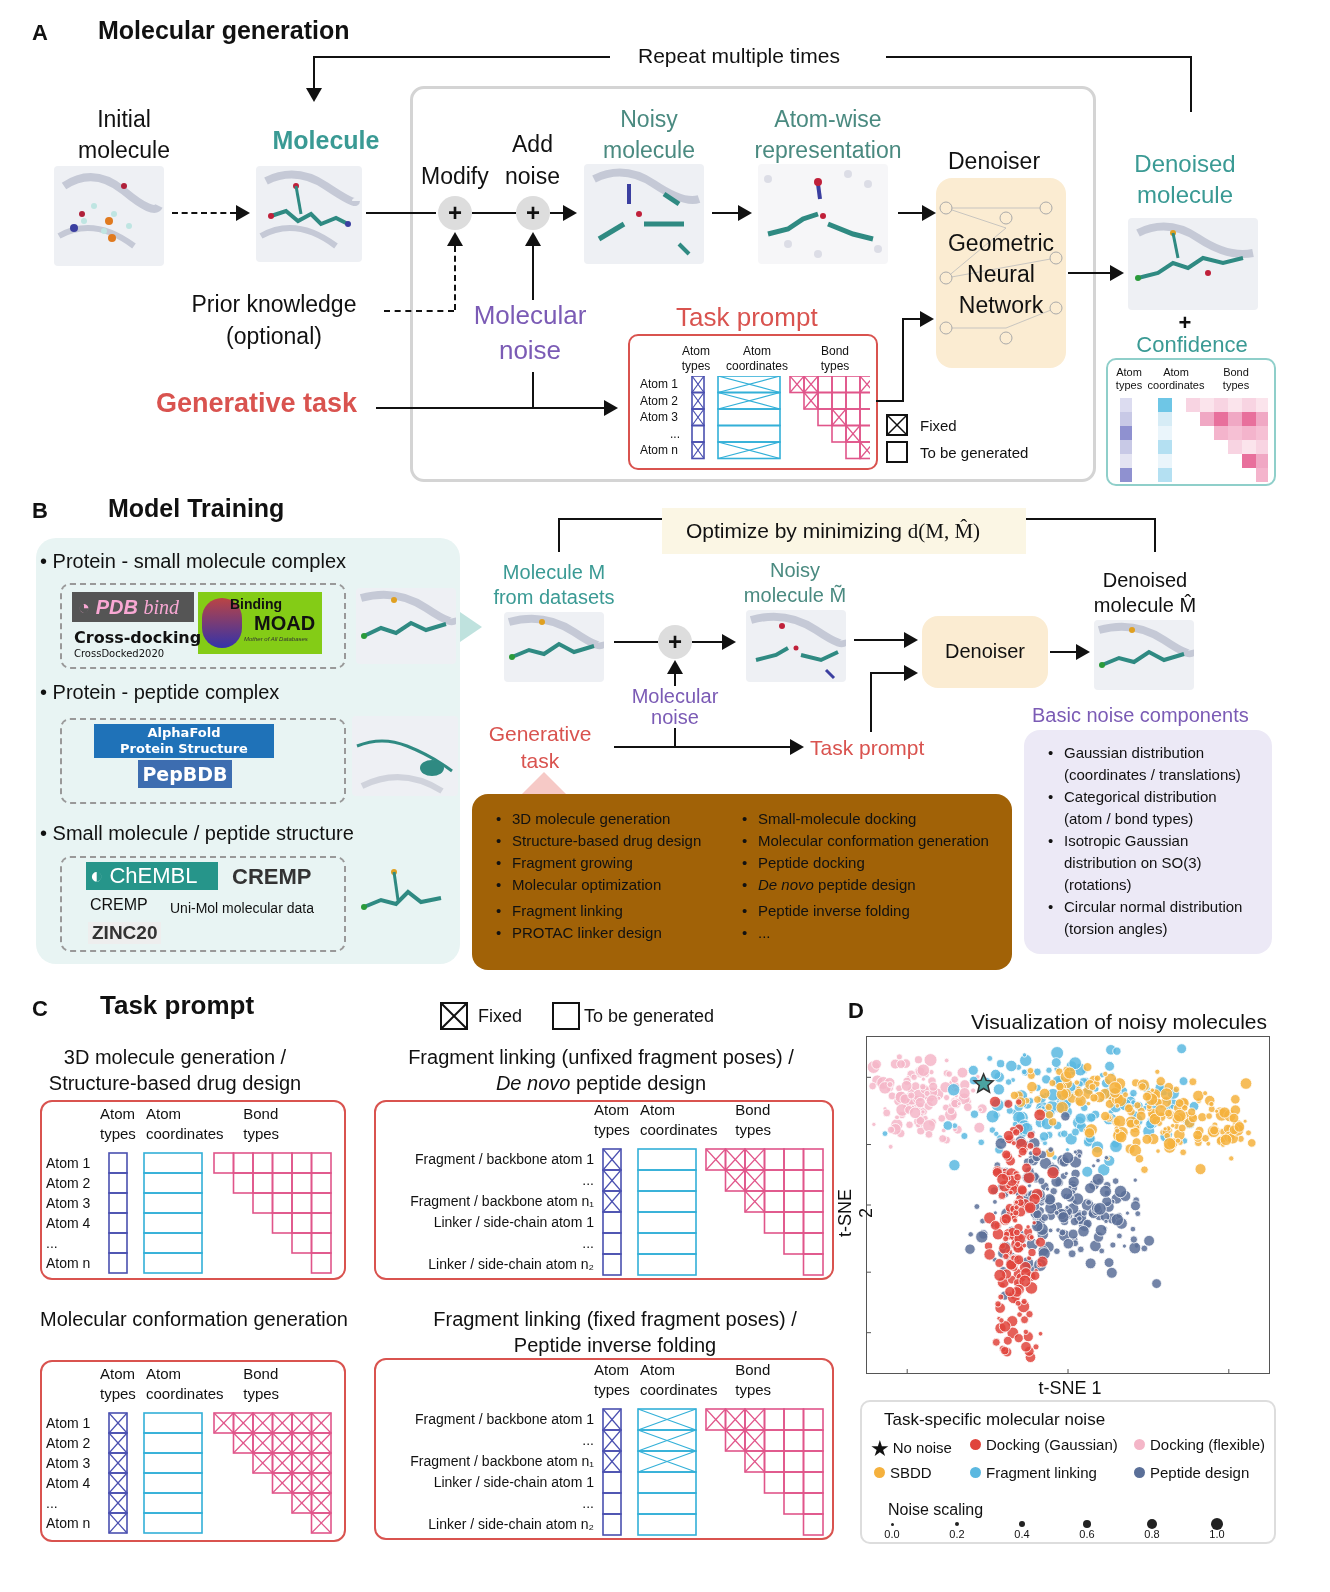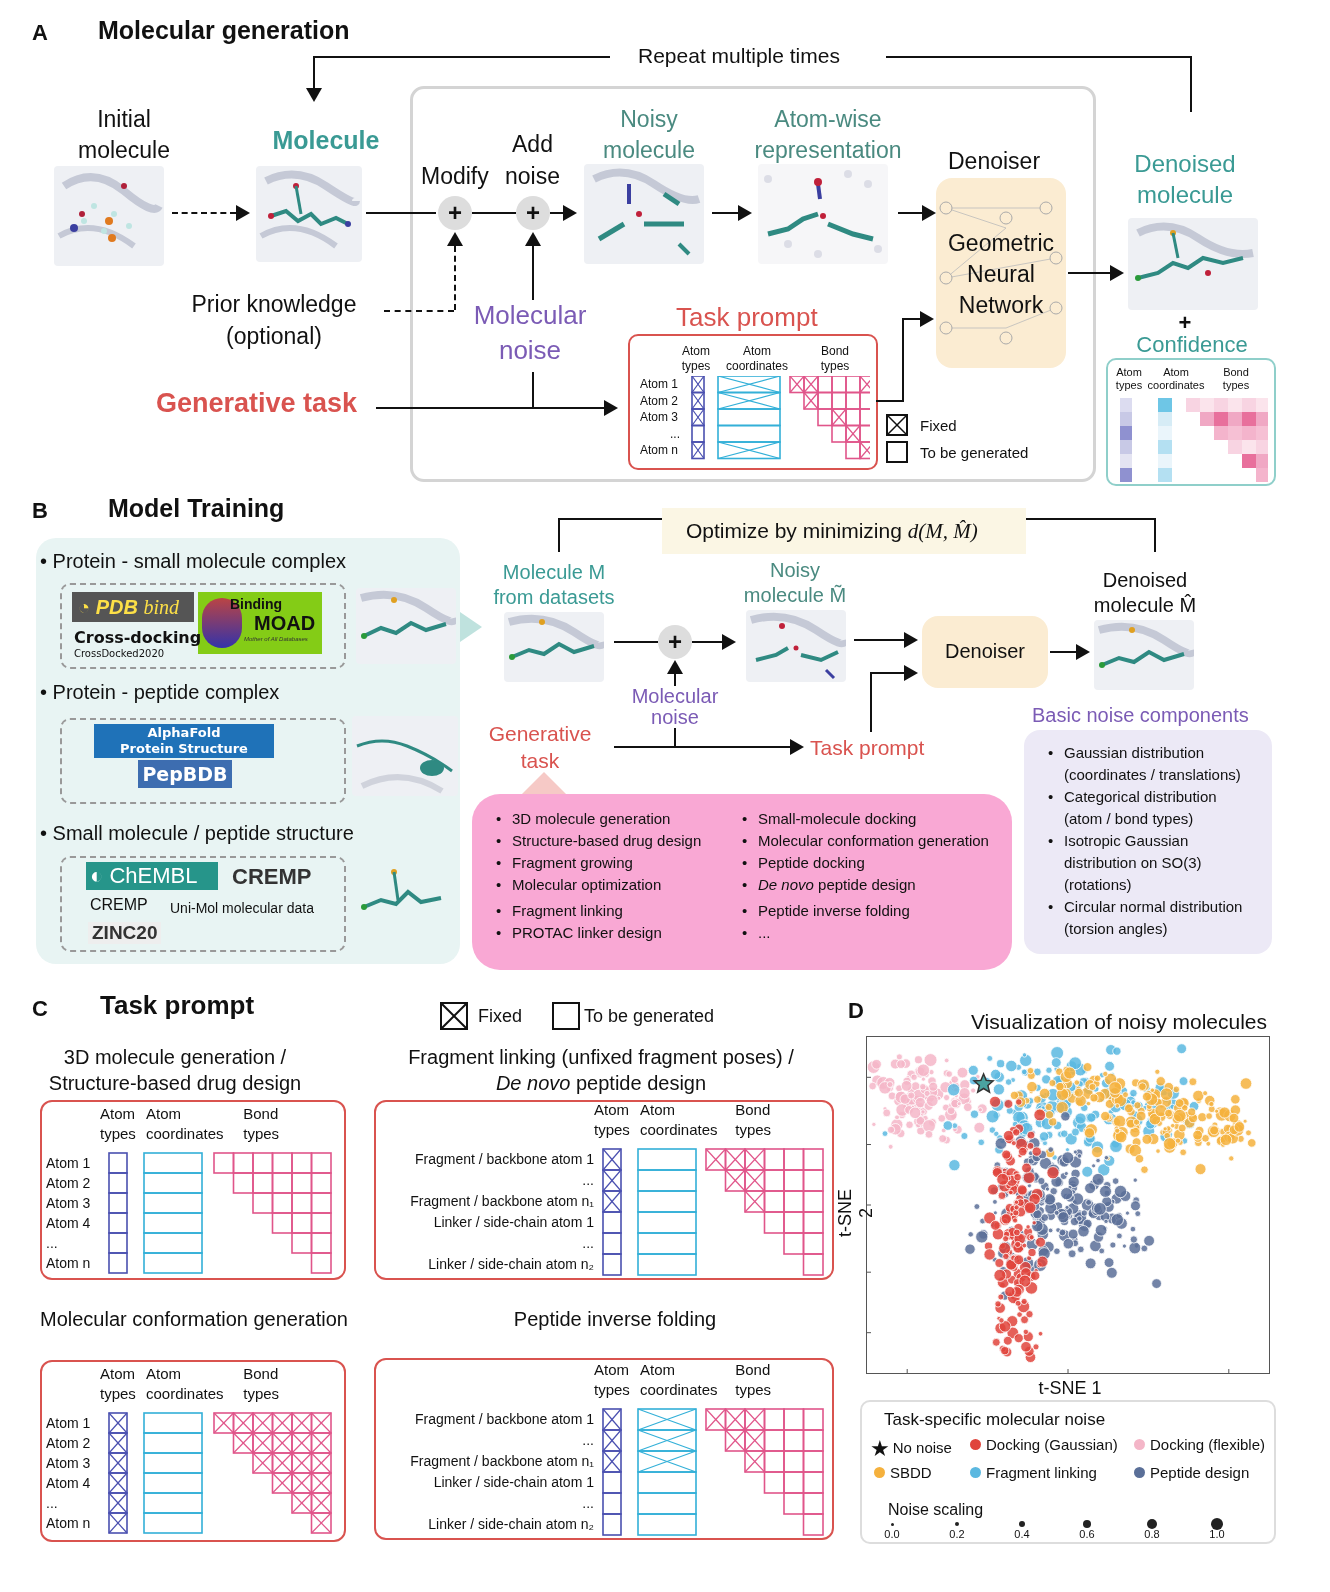--- a/index.html
+++ b/index.html
@@ -23,21 +23,21 @@
   .mol svg{width:100%;height:100%;}
   .box-gray{position:absolute;border:3px solid #d4d4d4;border-radius:14px;}
   .denoiser-box{position:absolute;background:#fbecd2;border-radius:16px;}
   .prompt-box{position:absolute;border:2px solid #d9534f;border-radius:10px;background:#fff;}
   .conf-box{position:absolute;border:2px solid #8fcfca;border-radius:10px;background:#fff;}
   .small{font-size:12px;}
   .legend-fixed{position:absolute;width:22px;height:22px;border:2px solid #111;box-sizing:border-box;}
   .panelB-left{position:absolute;background:#e8f4f3;border-radius:20px;}
   .dashbox{position:absolute;border:2px dashed #999;border-radius:10px;}
   .logo{position:absolute;font-weight:bold;}
-  .tasklist{position:absolute;background:#f9a8d4;border-radius:28px;}
+  .tasklist{position:absolute;background:#a16207;border-radius:16px;}
   .noiselist{position:absolute;background:#ece9f6;border-radius:16px;}
   ul.bl{margin:0;padding:0 0 0 18px;list-style:none;}
   ul.bl li{position:relative;font-size:15px;line-height:22px;}
   ul.bl li::before{content:"•";position:absolute;left:-16px;}
   .opt-box{position:absolute;background:#fbf6e4;}
   .cbox{position:absolute;border:2px solid #d9534f;border-radius:12px;}
   .tsne-frame{position:absolute;border:1.5px solid #555;background:#fff;}
   .legend-box{position:absolute;border:2px solid #ddd;border-radius:10px;background:#fff;}
 </style>
 </head>
@@ -420,21 +420,21 @@
 <div class="abs panel-letter" style="left:32px;top:498px;">B</div>
 <div class="abs panel-title" style="left:108px;top:494px;font-size:25px;">Model Training</div>
 
 <div class="panelB-left" style="left:36px;top:538px;width:424px;height:426px;"></div>
 <svg class="abs" style="left:460px;top:612px;" width="24" height="30">
     <polygon points="0,0 22,15 0,30" fill="#bfe2de"></polygon>
   </svg>
 
 <div class="abs" style="left:40px;top:550px;font-size:20px;">• <span>Protein - small molecule complex</span></div>
 <div class="dashbox" style="left:60px;top:583px;width:282px;height:82px;"></div>
-<div class="logo" style="left:72px;top:592px;width:122px;height:30px;background:#555;color:#fde047;font-style:italic;font-size:20px;line-height:30px;padding-left:6px;box-sizing:border-box;">◔ <span>PDB</span> <span style="font-family:'Liberation Serif',serif;font-weight:normal;">bind</span></div>
+<div class="logo" style="left:72px;top:592px;width:122px;height:30px;background:#555;color:#f9a8d4;font-style:italic;font-size:20px;line-height:30px;padding-left:6px;box-sizing:border-box;">◔ <span>PDB</span> <span style="font-family:'Liberation Serif',serif;font-weight:normal;">bind</span></div>
 <div class="logo" style="left:198px;top:592px;width:124px;height:62px;background:#84cc16;">
   <div class="abs" style="left:4px;top:6px;width:40px;height:50px;border-radius:20px;background:linear-gradient(#b44,#33a);"></div>
   <div class="abs" style="left:32px;top:4px;font-size:14px;color:#111;">Binding</div>
   <div class="abs" style="left:56px;top:20px;font-size:20px;color:#111;">MOAD</div>
   <div class="abs" style="left:46px;top:44px;font-size:6px;font-style:italic;color:#333;font-weight:normal;">Mother of All Databases</div>
 </div>
 <div class="logo" style="left:74px;top:628px;font-size:16px;font-family:'DejaVu Sans',sans-serif;">Cross-docking</div>
 <div class="abs" style="left:74px;top:648px;font-size:10px;font-family:'DejaVu Sans',sans-serif;">CrossDocked2020</div>
 <div class="mol" style="left:356px;top:588px;width:100px;height:76px;">
   <svg viewBox="0 0 100 76">
@@ -471,21 +471,21 @@
   <svg viewBox="0 0 92 70" width="92" height="70">
       <polyline points="8,45 25,38 40,42 52,30 65,40 85,36" stroke="#2f8a82" stroke-width="4" fill="none"></polyline>
       <circle cx="38" cy="10" r="3" fill="#e0a020"></circle>
       <line x1="38" y1="10" x2="42" y2="38" stroke="#2f8a82" stroke-width="3"></line>
       <circle cx="8" cy="45" r="3" fill="#2a9a3a"></circle>
     </svg>
 </div>
 
 <div class="opt-box" style="left:662px;top:508px;width:364px;height:46px;"></div>
 <div class="abs" style="left:686px;top:519px;font-size:21px;">
-  <span>Optimize by minimizing</span> <span style="font-family:'Liberation Serif',serif;font-style:italic;">d(M, M̂)</span>
+  <span>Optimize by minimizing</span> <span style="font-family:'Liberation Serif',serif;">d(M, M̂)</span>
 </div>
 <div class="line" style="left:558px;top:518px;width:104px;height:2px;"></div>
 <div class="line" style="left:558px;top:518px;width:2px;height:34px;"></div>
 <div class="line" style="left:1026px;top:518px;width:130px;height:2px;"></div>
 <div class="line" style="left:1154px;top:518px;width:2px;height:34px;"></div>
 
 <div class="abs c teal" style="left:484px;top:560px;width:140px;font-size:20px;line-height:25px;">
   <div>Molecule M</div>
     <div>from datasets</div>
 </div>
@@ -1045,20 +1045,21 @@
       </g>
       <g>
         <rect x="203.5" y="101" width="19.5" height="20" fill="none" stroke="#e0558a" stroke-width="1.6"></rect>
         <line x1="203.5" y1="101" x2="223" y2="121" stroke="#e0558a" stroke-width="1.2"></line>
         <line x1="223" y1="101" x2="203.5" y2="121" stroke="#e0558a" stroke-width="1.2"></line>
       </g>
     </svg>
   </div>
 
 <div class="abs c" style="left:400px;top:1306px;width:430px;font-size:20px;line-height:26px;">
+  <div>Fragment linking (fixed fragment poses) /</div>
     <div>Peptide inverse folding</div>
 </div>
 <div class="cbox" style="left:374px;top:1358px;width:456px;height:178px;"></div>
 <div id="c4">
     <div class="abs" style="left: 594px; top: 1360px; width: 50px; font-size: 15px; line-height: 20px;">
       <div>Atom</div>
       <div>types</div>
     </div>
     <div class="abs" style="left: 640px; top: 1360px; width: 100px; font-size: 15px; line-height: 20px;">
       <div>Atom</div>

